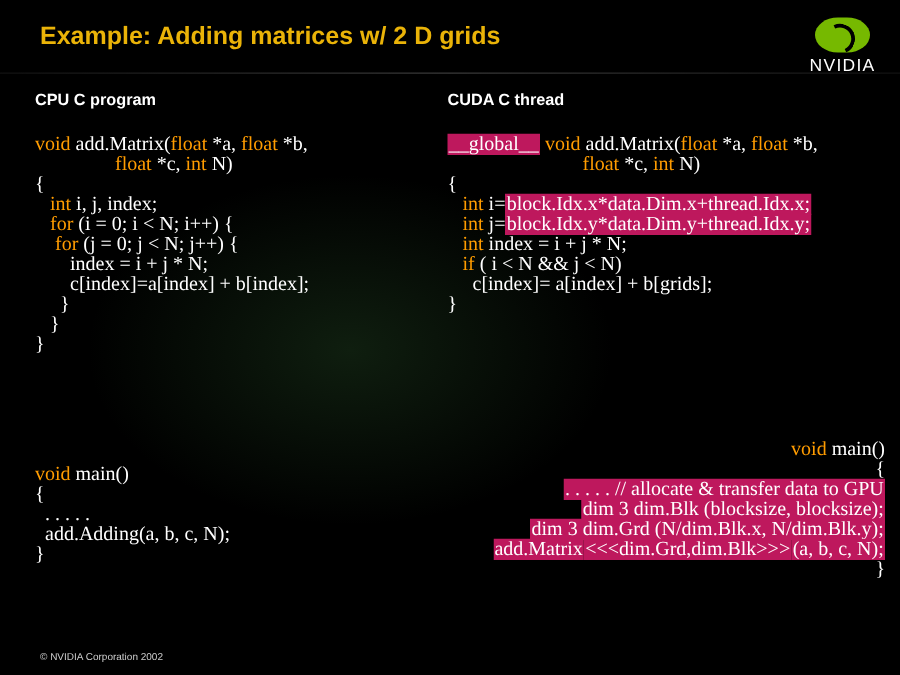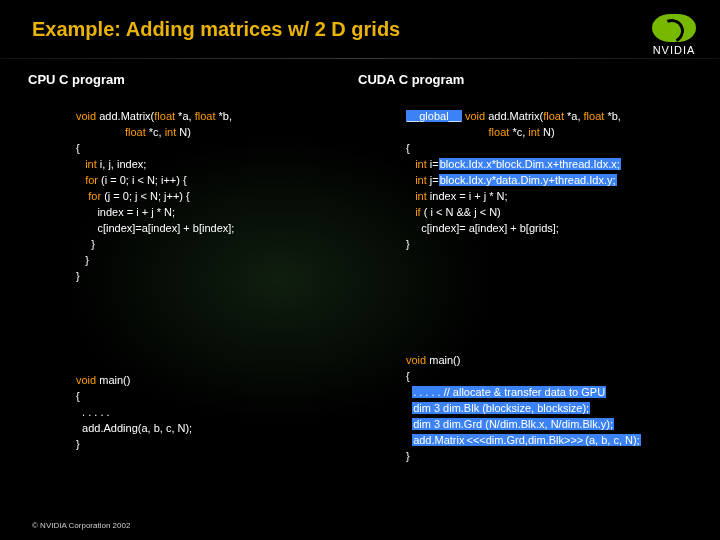--- a/index.html
+++ b/index.html
@@ -45,21 +45,21 @@
     position: absolute;
     left: 8px; top: 5px;
     width: 18px; height: 18px;
     border: 3px solid #000;
     border-radius: 50%;
     border-left-color: transparent;
     border-bottom-color: transparent;
     transform: rotate(20deg);
   }
   .logo .brand {
-    font-size: 11px;
+    font-size: 14px;
     letter-spacing: 1px;
     margin-top: 2px;
     color: #fff;
   }
   .divider {
     position: absolute;
     top: 58px;
     left: 0;
     right: 0;
     height: 1px;
@@ -69,33 +69,32 @@
     position: absolute;
     font-size: 13px;
     font-weight: bold;
     top: 72px;
   }
   .col-header.left { left: 28px; text-align: center; }
   .col-header.right { left: 358px; }
 
   .code {
     position: absolute;
-    font-family: Liberation Sans, sans-serif;
-    font-size: 11px;
+    font-family: Liberation Serif, serif;
+    font-size: 16px;
     line-height: 16px;
     white-space: pre;
-    margin-left: 48px;
   }
   .code.left1 { top: 108px; left: 28px; width: 320px; }
   .code.left2 { top: 372px; left: 28px; width: 320px; }
   .code.right1 { top: 108px; left: 358px; width: 350px; display:block; }
-  .code.right2 { top: 352px; left: 358px; width: 350px; }
+  .code.right2 { top: 352px; left: 358px; width: 350px; text-align: right; }
 
   .kw { color: #ff9c00; }
-  .hl { background: #3b82f6; color: #fff; padding: 0 1px; }
+  .hl { background: #be185d; color: #fff; padding: 0 1px; }
 
   .copyright {
     position: absolute;
     left: 32px;
     bottom: 10px;
     font-size: 8px;
     color: #ccc;
   }
 </style>
 </head>
@@ -104,21 +103,21 @@
 <div class="title">Example: Adding matrices w/ 2 D grids</div>
 
 <div class="logo">
   <div class="eye"></div>
   <div class="brand">NVIDIA</div>
 </div>
 
 <div class="divider"></div>
 
 <div class="col-header left">CPU C program</div>
-<div class="col-header right">CUDA C program</div>
+<div class="col-header right">CUDA C thread</div>
 
 <div class="code left1"><span class="kw">void</span><span> add.Matrix(</span><span class="kw">float</span><span> *a, </span><span class="kw">float</span><span> *b,</span>
 <span>                </span><span class="kw">float</span><span> *c, </span><span class="kw">int</span><span> N)</span>
 <span>{</span>
 <span>   </span><span class="kw">int</span><span> i, j, index;</span>
 <span>   </span><span class="kw">for</span><span> (i = 0; i &lt; N; i++) {</span>
 <span>    </span><span class="kw">for</span><span> (j = 0; j &lt; N; j++) {</span>
 <span>       index = i + j * N;</span>
 <span>       c[index]=a[index] + b[index];</span>
 <span>     }</span>
@@ -127,21 +126,21 @@
 
 <div class="code left2"><span class="kw">void</span><span> main()</span>
 <span>{</span>
 <span>  . . . . .</span>
 <span>  add.Adding(a, b, c, N);</span>
 <span>}</span></div>
 
 <div class="code right1"><span class="hl">__global__</span><span> </span><span class="kw">void</span><span> add.Matrix(</span><span class="kw">float</span><span> *a, </span><span class="kw">float</span><span> *b,</span>
 <span>                           </span><span class="kw">float</span><span> *c, </span><span class="kw">int</span><span> N)</span>
 <span>{</span>
-<span>   </span><span class="kw">int</span><span> i=</span><span class="hl">block.Idx.x*block.Dim.x+thread.Idx.x;</span>
+<span>   </span><span class="kw">int</span><span> i=</span><span class="hl">block.Idx.x*data.Dim.x+thread.Idx.x;</span>
 <span>   </span><span class="kw">int</span><span> j=</span><span class="hl">block.Idx.y*data.Dim.y+thread.Idx.y;</span>
 <span>   </span><span class="kw">int</span><span> index = i + j * N;</span>
 <span>   </span><span class="kw">if</span><span> ( i &lt; N &amp;&amp; j &lt; N)</span>
 <span>     c[index]= a[index] + b[grids];</span>
 <span>}</span></div>
 
 <div class="code right2"><span class="kw">void</span><span> main()</span>
 <span>{</span>
 <span>  </span><span class="hl">. . . . . // allocate &amp; transfer data to GPU</span>
 <span>  </span><span class="hl">dim 3 dim.Blk (blocksize, blocksize);</span>

